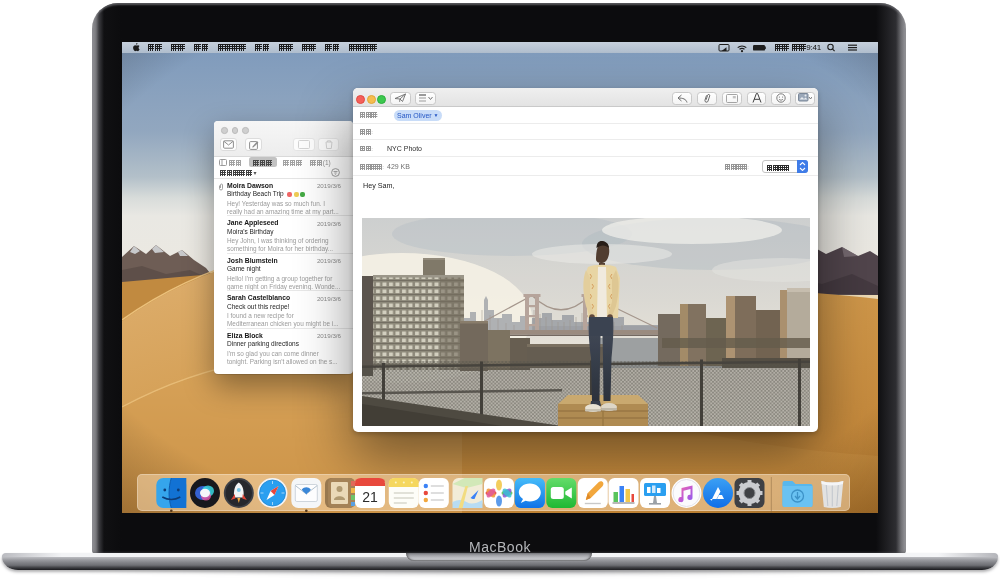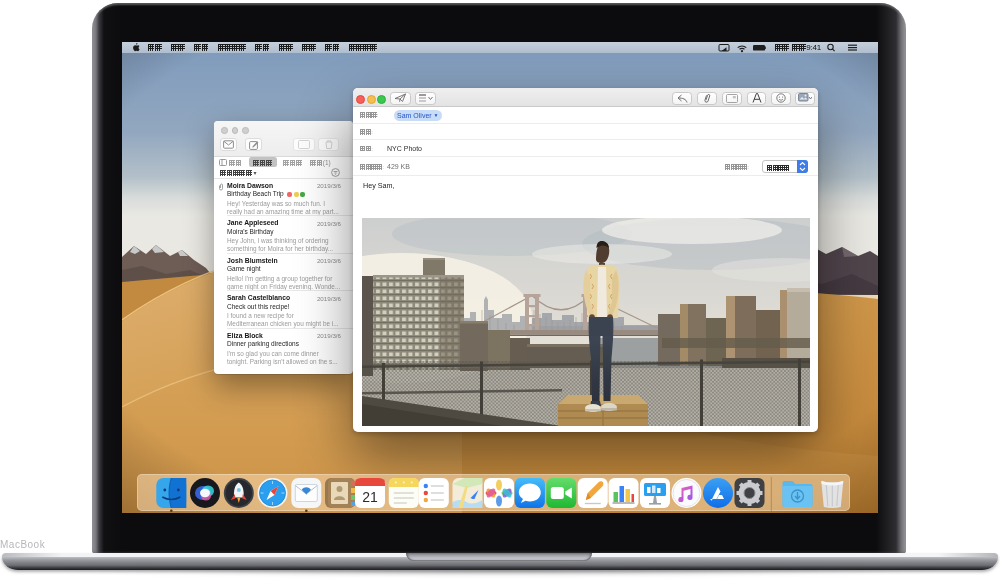--- a/index.html
+++ b/index.html
@@ -1,20 +1,20 @@
 <!DOCTYPE html>
 <html><head><meta charset="utf-8">
 <style>
 html,body{margin:0;padding:0}
 body{width:1000px;height:579px;background:#fff;font-family:"Liberation Sans",sans-serif;position:relative;overflow:hidden}
 
 #lid{position:absolute;left:92px;top:3px;width:814px;height:551px;border-radius:26px 26px 4px 4px;
 background:linear-gradient(to right,#96969a 0px,#77777b 4px,#3c3c40 7px,#101012 12px,#0c0c0e 30px,#0c0c0e 784px,#2e2e32 804px,#6f6f73 809px,#9a9a9e 814px);
 box-shadow:inset 0 3px 2px -1px rgba(150,150,155,.55), inset 0 -2px 2px rgba(90,90,95,.4);}
-#mbk{position:absolute;left:0;top:538.5px;width:1000px;font-size:10px;letter-spacing:.5px;color:#b5b7ba}
+#mbk{position:absolute;left:0;top:538.5px;width:1000px;text-align:center;font-size:14px;letter-spacing:.5px;color:#b5b7ba}
 #base{position:absolute;left:2px;top:553px;width:996px;height:17px;border-radius:6px 6px 16px 16px/3px 3px 13px 13px;
 background:linear-gradient(#eef0f2 0%,#cfd0d4 14%,#9b9ca1 40%,#84858a 55%,#6e6f74 72%,#45464a 84%,#232327 96%,#1d1d21 100%);box-shadow:0 2px 3px rgba(80,80,85,.45)}
 #base:before{content:"";position:absolute;left:0;top:0;width:100%;height:4px;border-radius:6px 6px 0 0;background:linear-gradient(90deg,#babbc0 0%,#f2f3f5 6%,#f4f5f7 94%,#b4b5ba 100%)}
 #notch{position:absolute;left:406px;top:553px;width:186px;height:8px;border-radius:0 0 9px 9px;
 background:linear-gradient(#85868b,#b9babf 55%,#cfd0d4);box-shadow:inset 0 -1px 1px rgba(0,0,0,.35),inset 2px 0 2px rgba(0,0,0,.2),inset -2px 0 2px rgba(0,0,0,.2)}
 #bshadow{position:absolute;left:30px;top:569px;width:940px;height:7px;background:radial-gradient(ellipse 50% 100% at 50% 0%,rgba(60,60,65,.5),rgba(60,60,65,.18) 60%,rgba(60,60,65,0) 95%);filter:blur(2px)}
 
 #screen{position:absolute;left:122px;top:42px;width:756px;height:471px;overflow:hidden;background:#5eead4}
 #wall{position:absolute;left:0;top:0}
 

